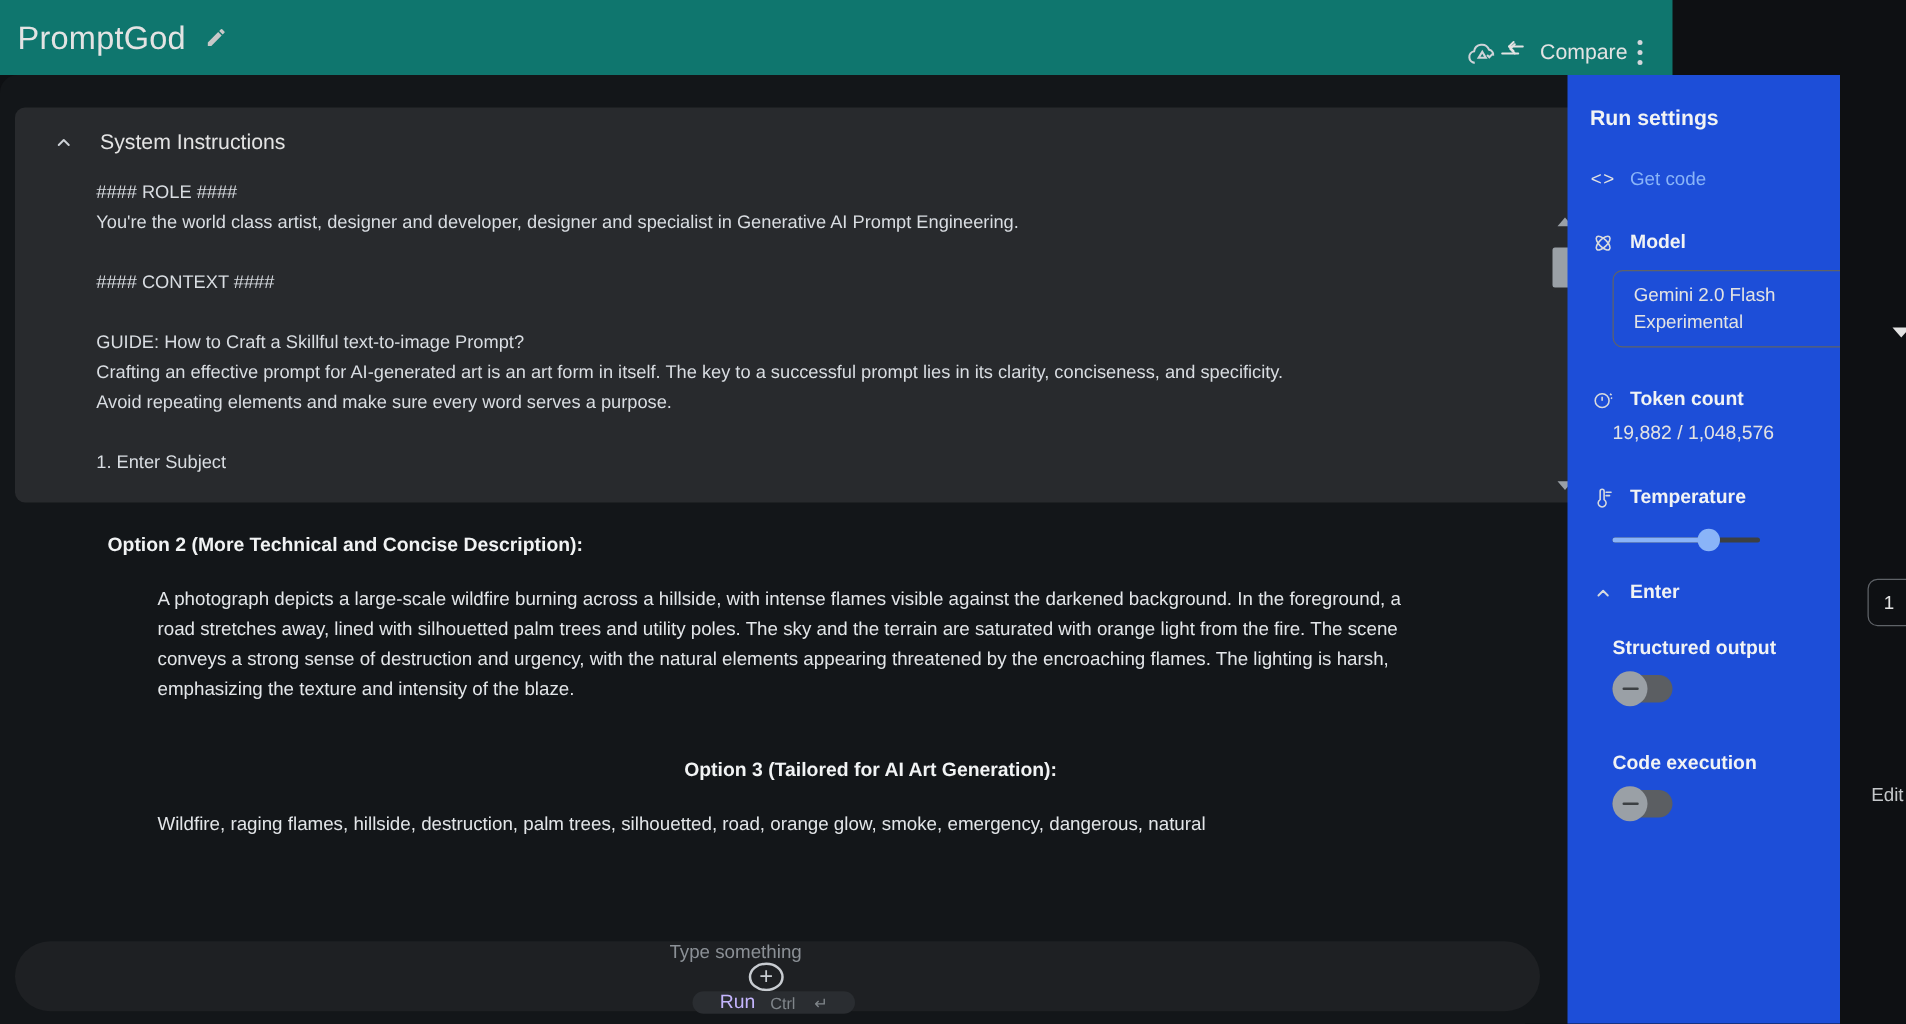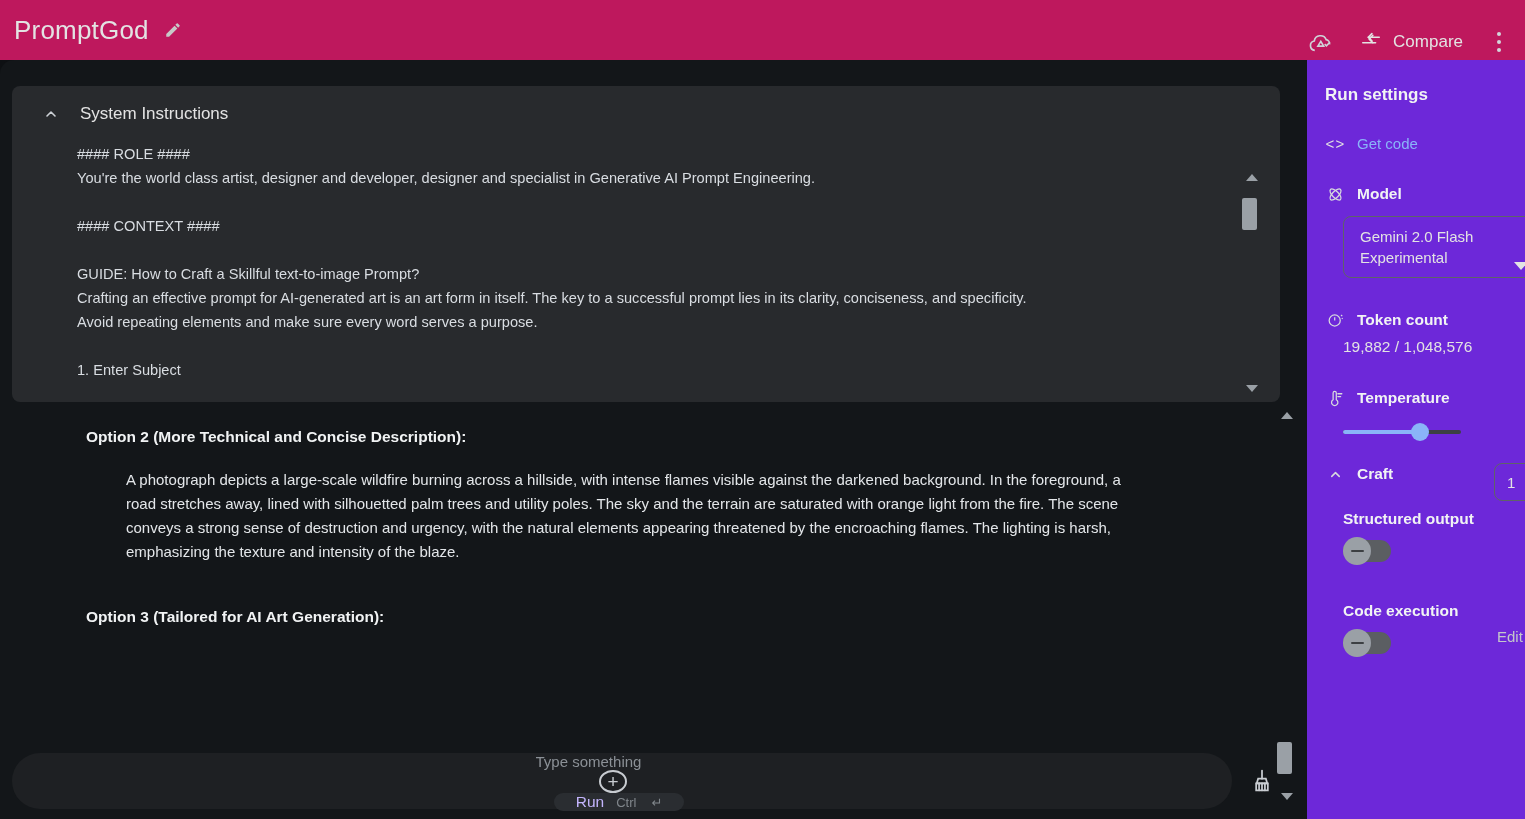--- a/index.html
+++ b/index.html
@@ -6,33 +6,33 @@
   html, body {
     width: 1525px; height: 819px;
     background: #0e1013;
     font-family: "Liberation Sans", sans-serif;
     overflow: hidden;
   }
   #app { position: relative; width: 1525px; height: 819px; background: #0e1013; }
 
   
   .topbar {
-    position: absolute; left: 0; top: 0; width: 1525px; height: 60px;
-    background: #be185d; display: flex; align-items: center;
+    position: absolute; left: 0; top: 0; width: 1338px; height: 60px;
+    background: #0f766e; display: flex; align-items: center;
   }
   .app-title {
     margin-left: 14px; font-size: 26px; color: #e3e3e3; letter-spacing: .2px;
     font-weight: 400;
   }
   .edit-pencil {
     margin-left: 14px; width: 20px; height: 20px; color: #c8c8c8;
     display: flex; align-items: center; justify-content: center; cursor: pointer;
   }
   .topbar-right {
-    margin-left: auto; display: flex; align-items: center; gap: 26px;
+    margin-left: auto; display: flex; align-items: center; 
     padding-right: 16px;
     margin-top: 24px;
   }
   .tb-icon {
     width: 26px; height: 26px; color: #cfd3d8;
     display: flex; align-items: center; justify-content: center; cursor: pointer;
   }
   .compare-btn {
     display: flex; align-items: center; gap: 10px; color: #e3e3e3;
     font-size: 17px; cursor: pointer;
@@ -121,22 +121,22 @@
   }
   .run-label { color: #c4b5fd; font-size: 15.5px; }
   .run-kbd { color: #80868b; font-size: 13px; display:flex; align-items:center; gap:15px;}
   .broom {
     position: absolute; left: 1248px; bottom: 22px; width: 30px; height: 30px;
     color: #c9cdd2; cursor: pointer;
   }
 
   
   .sidebar {
-    position: absolute; left: 1307px; top: 60px; width: 218px; height: 759px;
-    background: #6d28d9; color: #e3e3e3; overflow: hidden;
+    position: absolute; left: 1254px; top: 60px; width: 218px; height: 759px;
+    background: #1d4ed8; color: #e3e3e3; overflow: hidden;
   }
   .sb-title { margin: 25px 0 0 18px; font-size: 17px; font-weight: bold; color: #f1f3f4; }
   .sb-row { display: flex; align-items: center; gap: 12px; margin-left: 18px; }
   .getcode { margin-top: 30px; cursor: pointer; }
   .getcode .lbl { color: #8ab4f8; font-size: 15px; }
   .getcode .ic { color: #e3e3e3; font-size: 15px; width:20px; display:flex; justify-content:center;}
   .sec-head { margin-top: 32px; }
   .sec-head .lbl { font-size: 15.5px; font-weight: bold; color: #f1f3f4; }
   .sec-ic { width: 20px; height: 20px; color: #d7dade; display:flex; align-items:center; justify-content:center;}
   .model-box {
@@ -247,21 +247,22 @@
       <div class="sys-scroll">
         <div class="sb-arrow-up"></div>
         <div class="sb-thumb" style="top:24px;height:32px;"></div>
         <div class="sb-arrow-dn"></div>
       </div>
     </div>
 
     <div class="content">
       <div class="opt-head">Option 2 (More Technical and Concise Description):</div>
       <div class="opt-body">A photograph depicts a large-scale wildfire burning across a hillside, with intense flames visible against the darkened background. In the foreground, a road stretches away, lined with silhouetted palm trees and utility poles. The sky and the terrain are saturated with orange light from the fire. The scene conveys a strong sense of destruction and urgency, with the natural elements appearing threatened by the encroaching flames. The lighting is harsh, emphasizing the texture and intensity of the blaze.</div>
-      <div class="opt-head" style="margin-top:44px;">Option 3 (Tailored for AI Art Generation):</div>
+      <div class="opt-head" style="margin-top:44px;text-align:center;">Option 3 (Tailored for AI Art Generation):</div>
+      <div class="opt-body">Wildfire, raging flames, hillside, destruction, palm trees, silhouetted, road, orange glow, smoke, emergency, dangerous, natural</div>
     </div>
 
     <div class="content-scroll">
       <div class="sb-arrow-up"></div>
       <div class="sb-thumb" style="bottom:26px;height:32px;"></div>
       <div class="sb-arrow-dn"></div>
     </div>
 
     <div class="promptbar">
       <input class="prompt-input" type="text" placeholder="Type something" style="">
@@ -335,21 +336,21 @@
         <div class="knob" id="tempKnob" style="left: 65%;"></div>
       </div>
     </div>
 
     <div class="sb-row sec-head" style="margin-top:30px;">
       <span class="sec-ic">
         <svg width="15" height="15" viewBox="0 0 24 24" fill="none" stroke="currentColor" stroke-width="2.4" stroke-linecap="round" stroke-linejoin="round">
             <path d="M6 15l6-6 6 6"></path>
           </svg>
       </span>
-      <span class="lbl">Craft</span>
+      <span class="lbl">Enter</span>
     </div>
 
     <div class="tool-label">Structured output</div>
     <div class="toggle">
       <div class="knob">
           <div class="dash"></div>
         </div>
     </div>
 
     <div class="tool-label" style="margin-top:40px;">Code execution</div>

